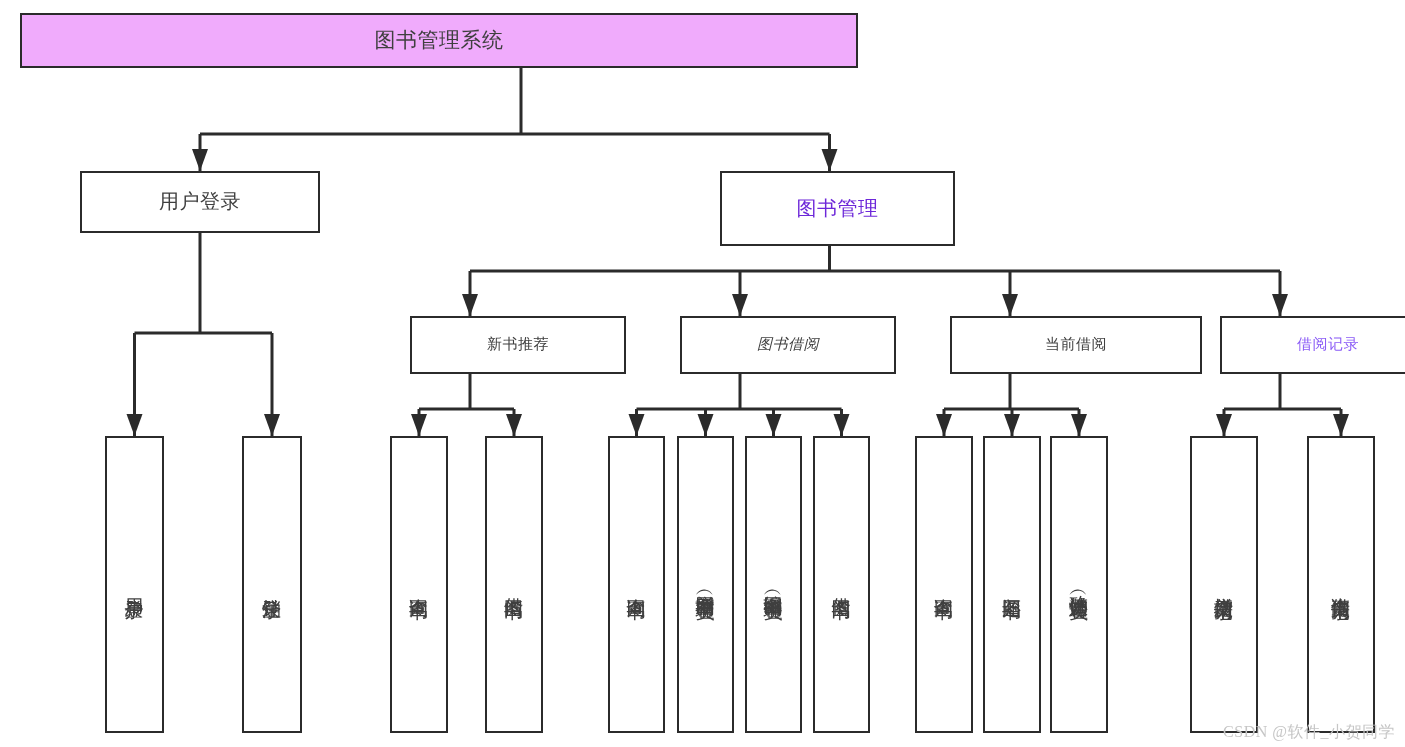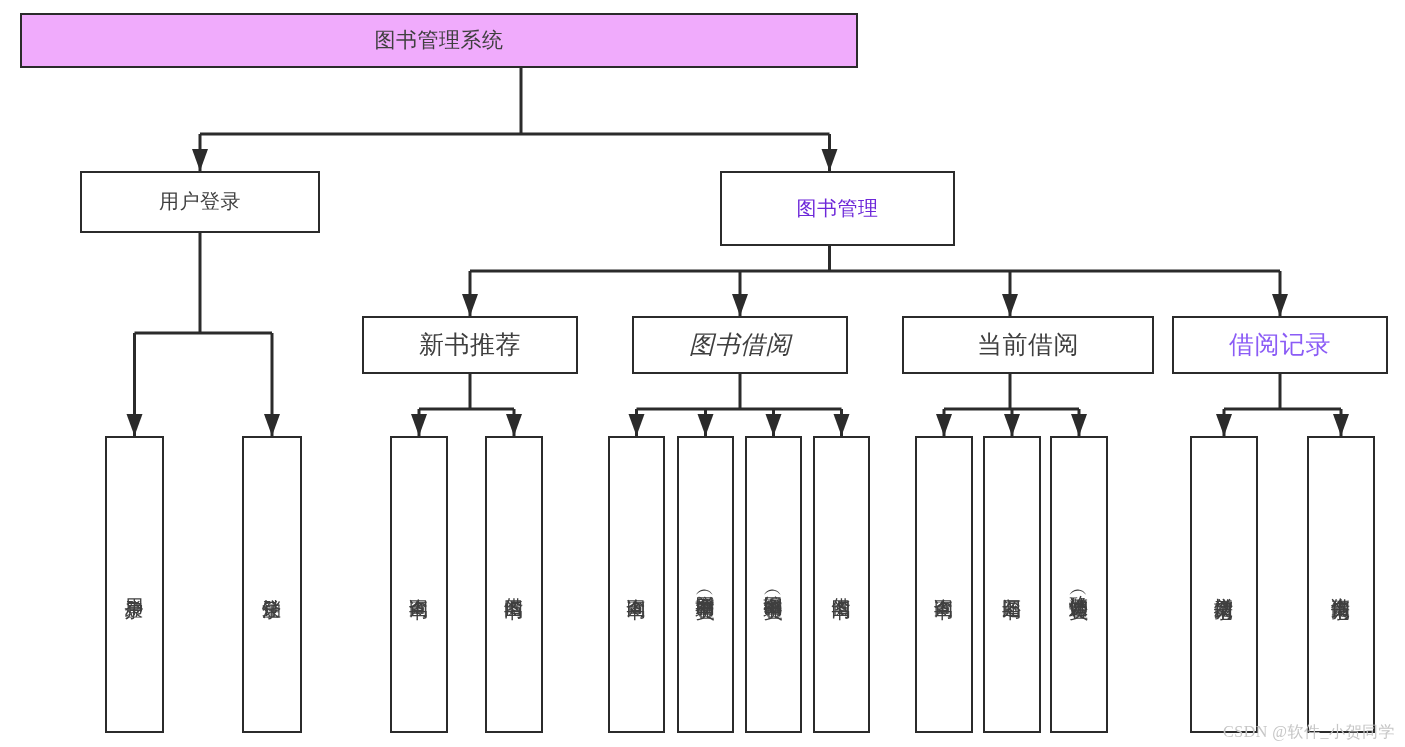--- a/index.html
+++ b/index.html
@@ -42,21 +42,21 @@
   }
   .node.vertical .label {
     writing-mode: vertical-rl;
     text-orientation: upright;
     line-height: 1.0;
     letter-spacing: 1px;
     white-space: normal;
   }
   .node.root { font-size: 21px; }
   .node.level2 { font-size: 20px; }
-  .node.level3 { font-size: 25px; }
+  .node.level3 { font-size: 15px; margin-left: 48px; }
   .node.leaf { font-size: 19px; }
   .node.leaf .label {
     max-height: 100%;
   }
   #watermark {
     position: absolute;
     right: 10px;
     bottom: 4px;
     font-size: 16px;
     color: #c6c6c6;

